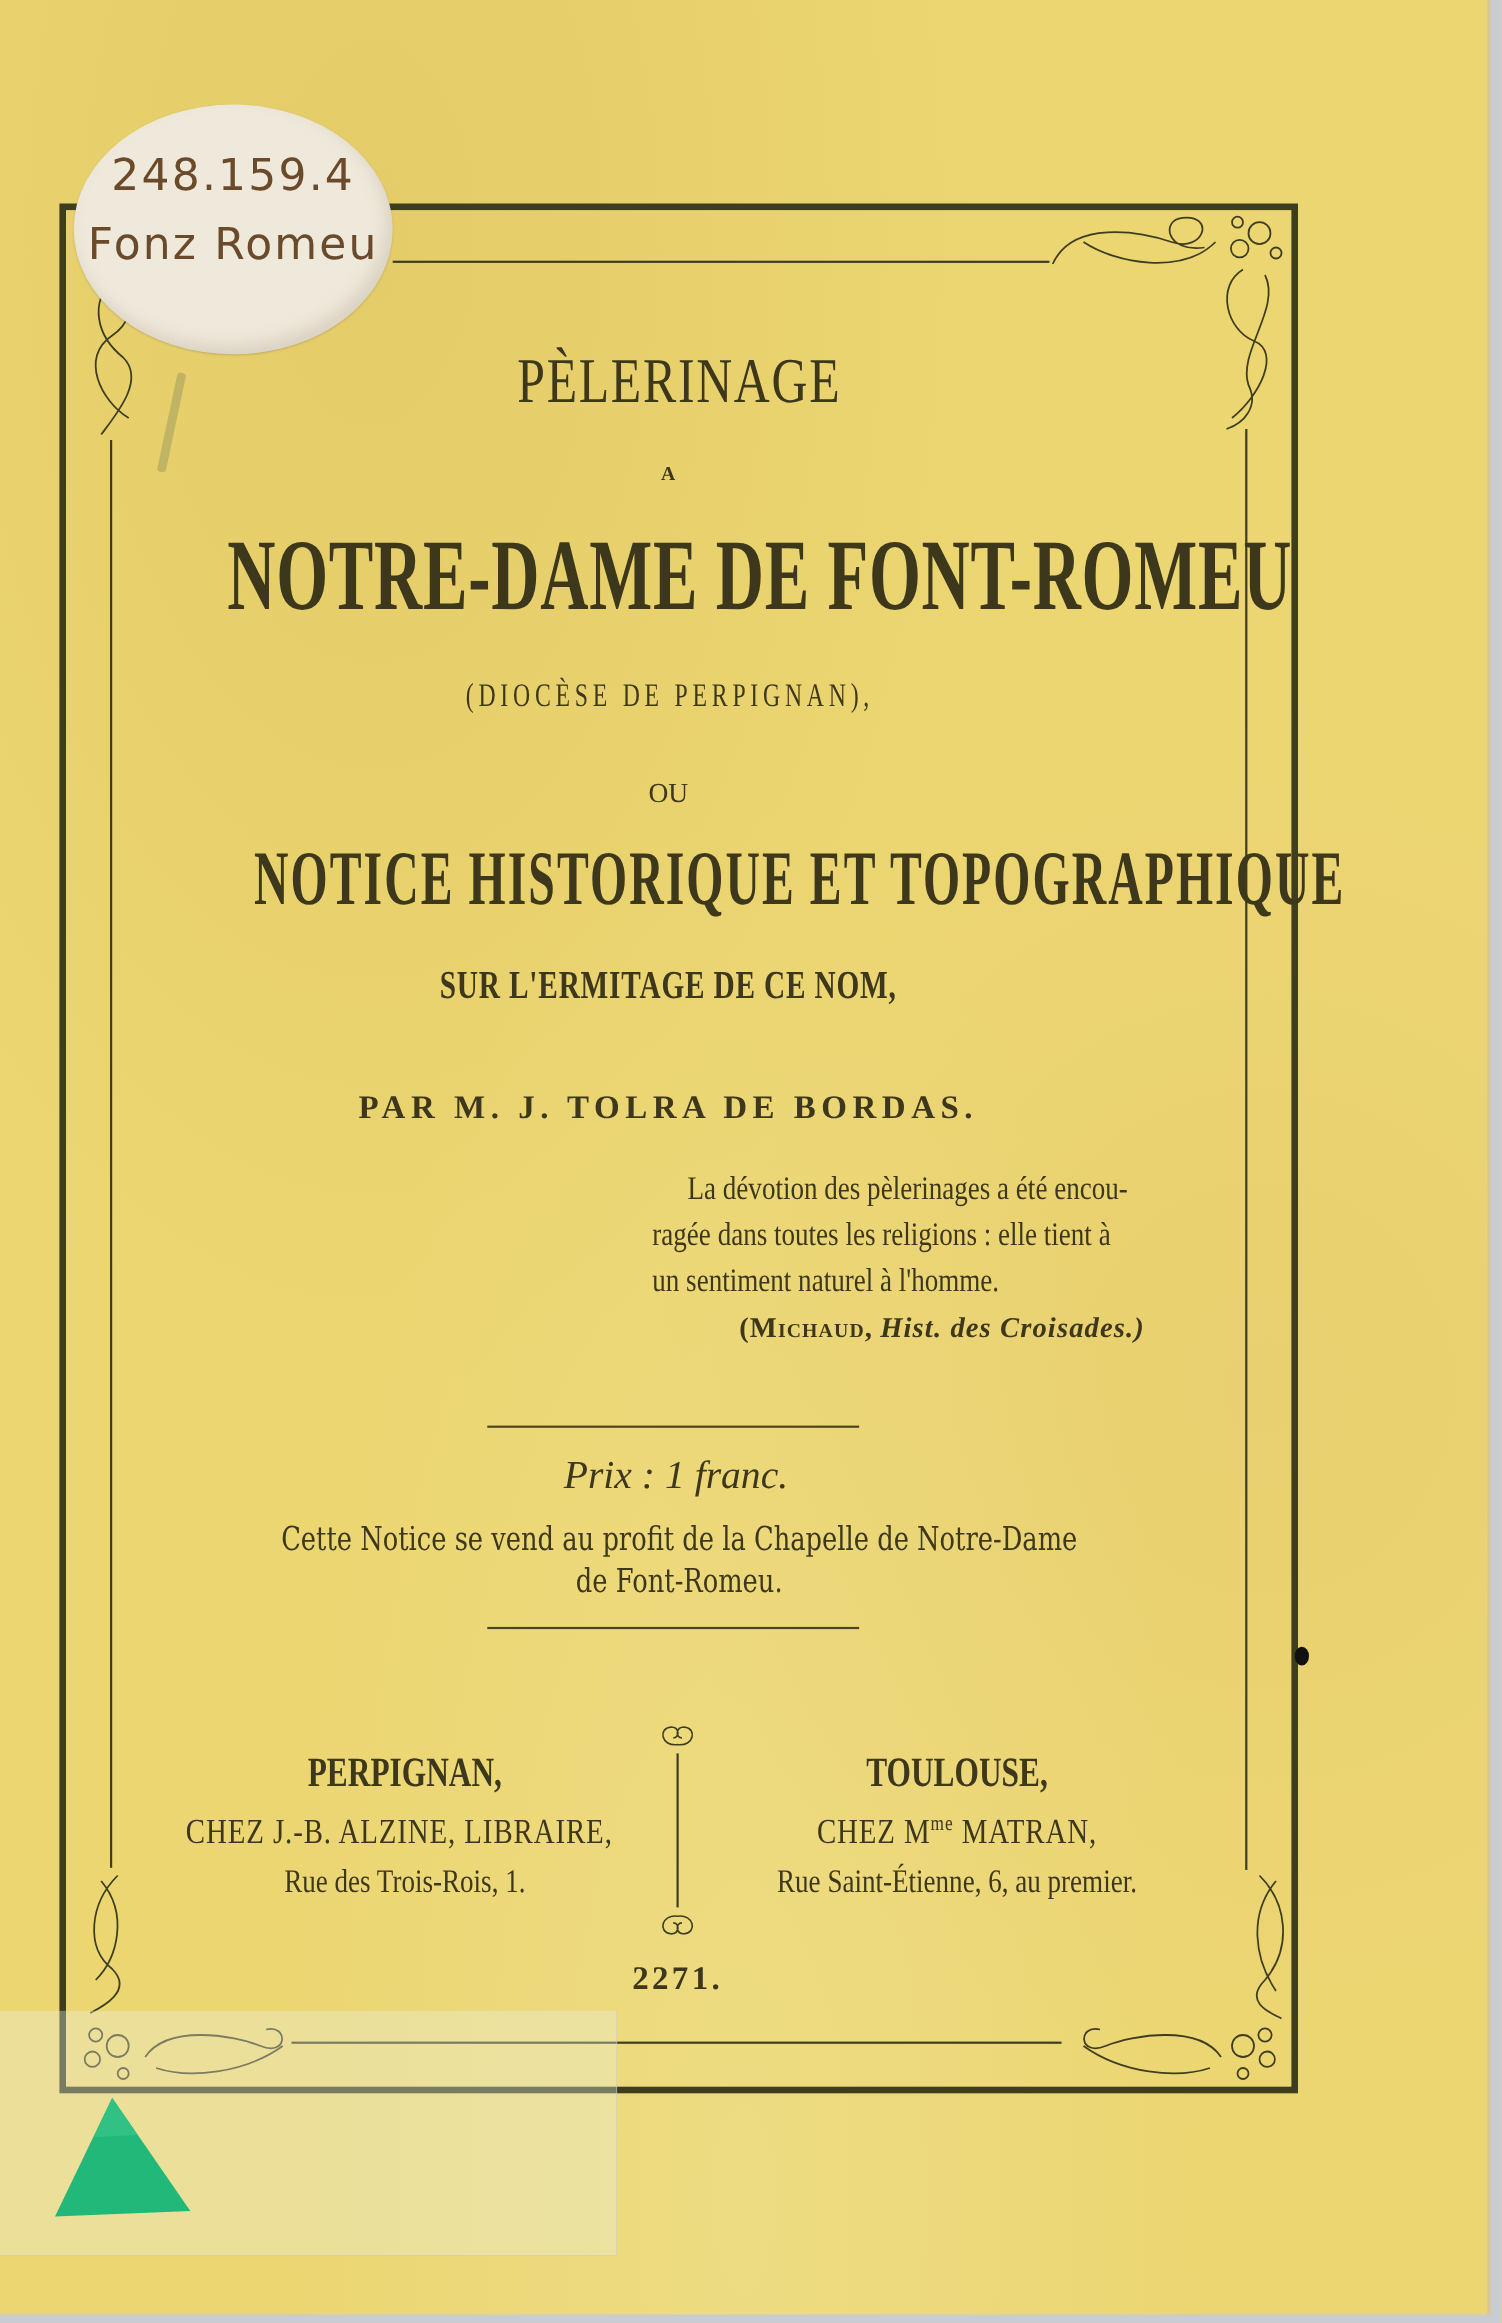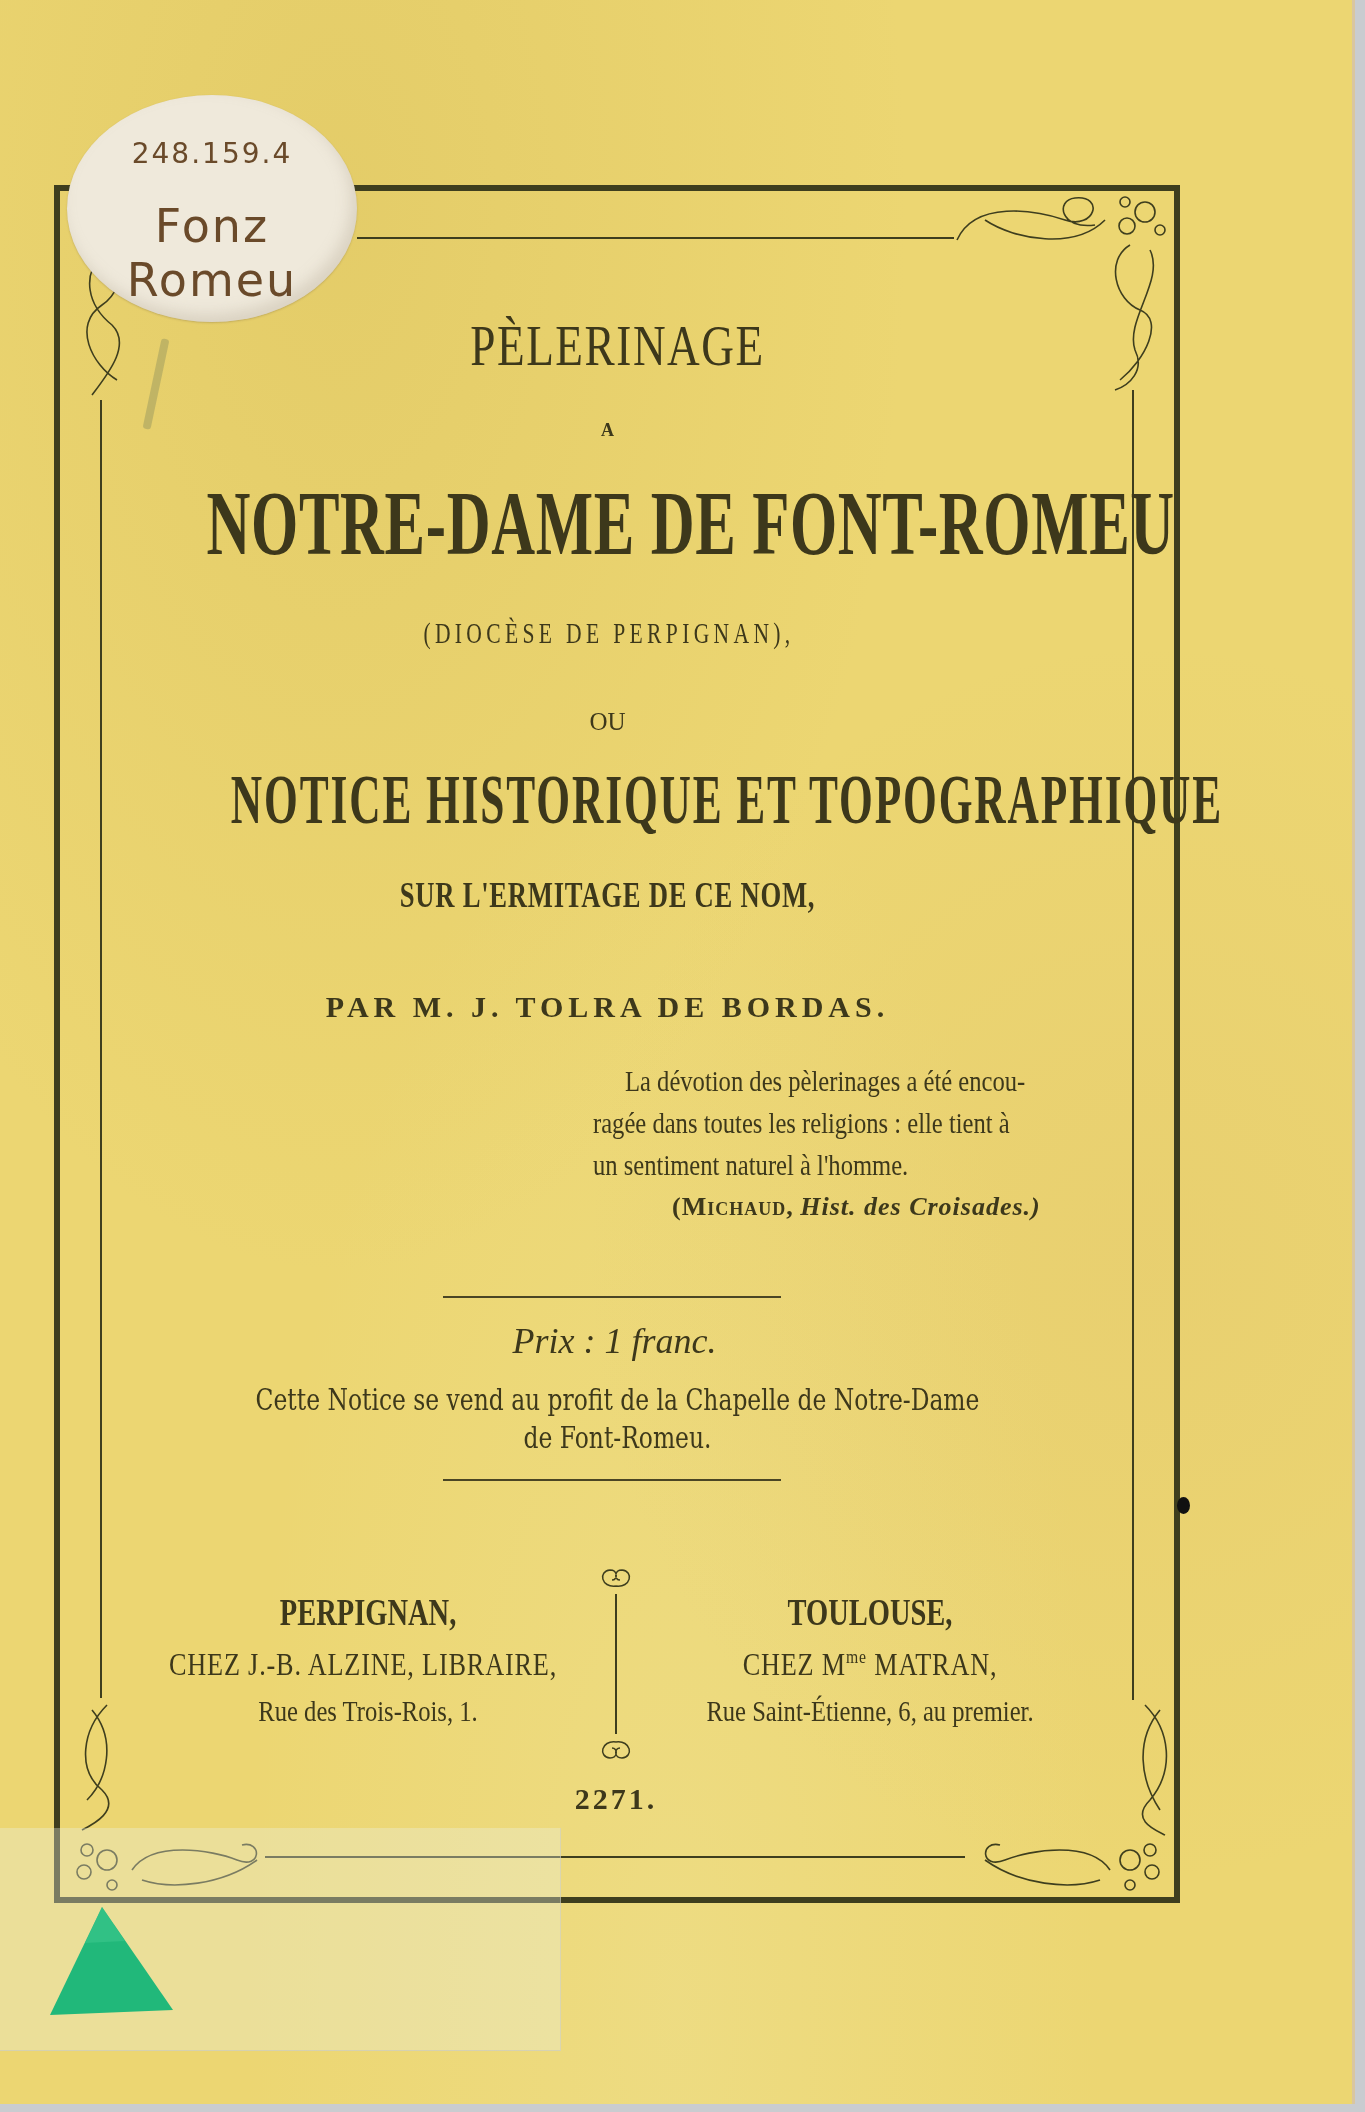--- a/index.html
+++ b/index.html
@@ -27,21 +27,21 @@
   .line { position:absolute; background:#3e3e1e; }
 
   .label-sticker {
     position:absolute; left:67px; top:95px; width:290px; height:227px;
     border-radius:50%; background:#efe9db;
     box-shadow: inset -6px -8px 14px rgba(180,170,150,0.35), 0 1px 2px rgba(120,100,60,0.3);
   }
   .label-line {
     position:absolute; width:100%; text-align:center;
     font-family:"DejaVu Sans", sans-serif; color:#6a4a2a;
-    font-size:28px; letter-spacing:2px;
+    font-size:40px; letter-spacing:2px;
   }
 
   .title1 { font-size:58px; font-family:"Liberation Serif", serif; transform:scaleX(0.78); letter-spacing:2px; }
   .a-small { font-size:18px; font-family:"Liberation Serif", serif; font-weight:bold; }
   .title2 { font-size:92px; font-family:"Liberation Serif", serif; transform:scaleX(0.66); letter-spacing:1px; font-weight:bold; }
   .subt { font-size:30px; font-family:"Liberation Serif", serif; transform:scaleX(0.72); letter-spacing:6px; }
   .ou { font-size:25px; font-family:"Liberation Serif", serif; }
   .title3 { font-size:70px; font-family:"Liberation Serif", serif; transform:scaleX(0.62); letter-spacing:3px; font-weight:bold; }
   .sur { font-size:36px; font-family:"Liberation Serif", serif; transform:scaleX(0.74); font-weight:bold; letter-spacing:1px; }
   .par { font-size:30px; font-family:"Liberation Serif", serif; font-weight:bold; letter-spacing:5px; }
@@ -105,21 +105,21 @@
     <circle cx="180" cy="150" r="6"></circle>
       <circle cx="160" cy="160" r="10"></circle>
       <circle cx="182" cy="172" r="7"></circle>
       <circle cx="160" cy="185" r="5"></circle>
     <path d="M140 170 C 120 140, 60 150, 35 160 C 10 170, 10 140, 30 145 M130 180 C 100 190, 50 185, 15 160"></path>
   </g>
 </svg>
 
 <div class="label-sticker">
   <div class="label-line" style="top:42px;">248.159.4</div>
-  <div class="label-line" style="top:104px; font-size:46px;">Fonz Romeu</div>
+  <div class="label-line" style="top:104px; font-size:40px;">Fonz Romeu</div>
 </div>
 
 <div class="abs" style="left:152px; top:338px; width:8px; height:92px; background:rgba(120,130,90,0.35); transform:rotate(12deg); border-radius:3px;"></div>
 
 <div class="abs center ink title1" style="left:0; width:1235px; top:312px;">PÈLERINAGE</div>
 <div class="abs center ink a-small" style="left:0; width:1215px; top:420px;">A</div>
 <div class="abs center ink title2" style="left:0; width:1215px; top:470px;">NOTRE-DAME DE FONT-ROMEU</div>
 <div class="abs center ink subt" style="left:0; width:1218px; top:616px;">(DIOCÈSE DE PERPIGNAN),</div>
 <div class="abs center ink ou" style="left:0; width:1215px; top:708px;">OU</div>
 <div class="abs center ink title3" style="left:0; width:1215px; top:760px;">NOTICE HISTORIQUE ET TOPOGRAPHIQUE</div>

